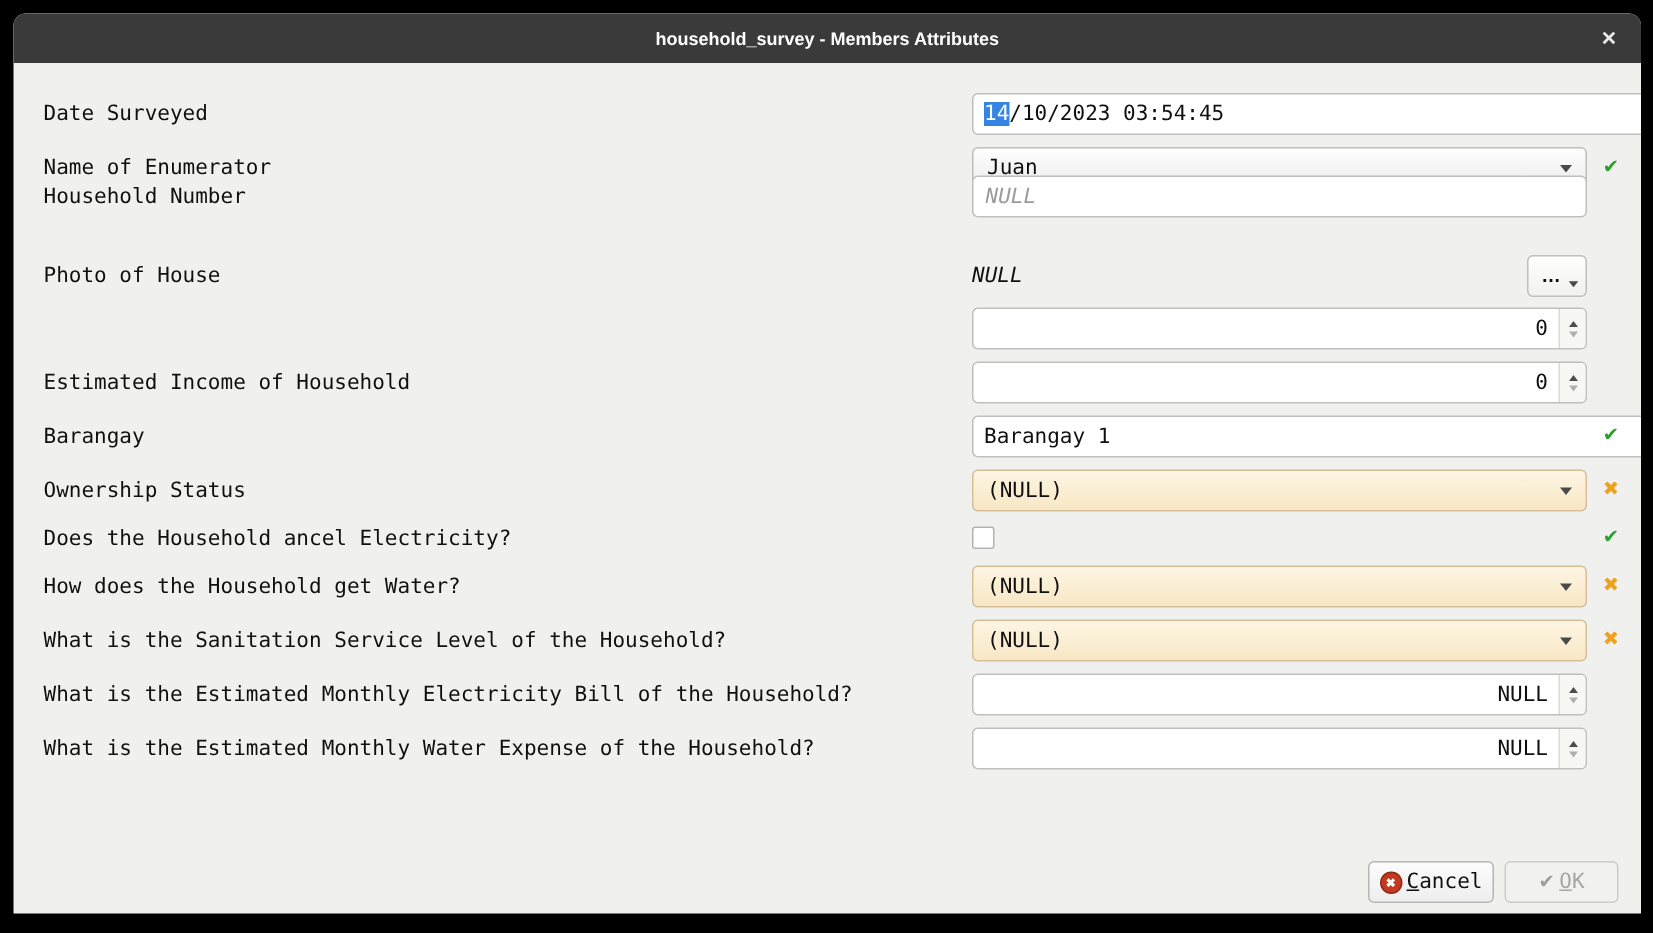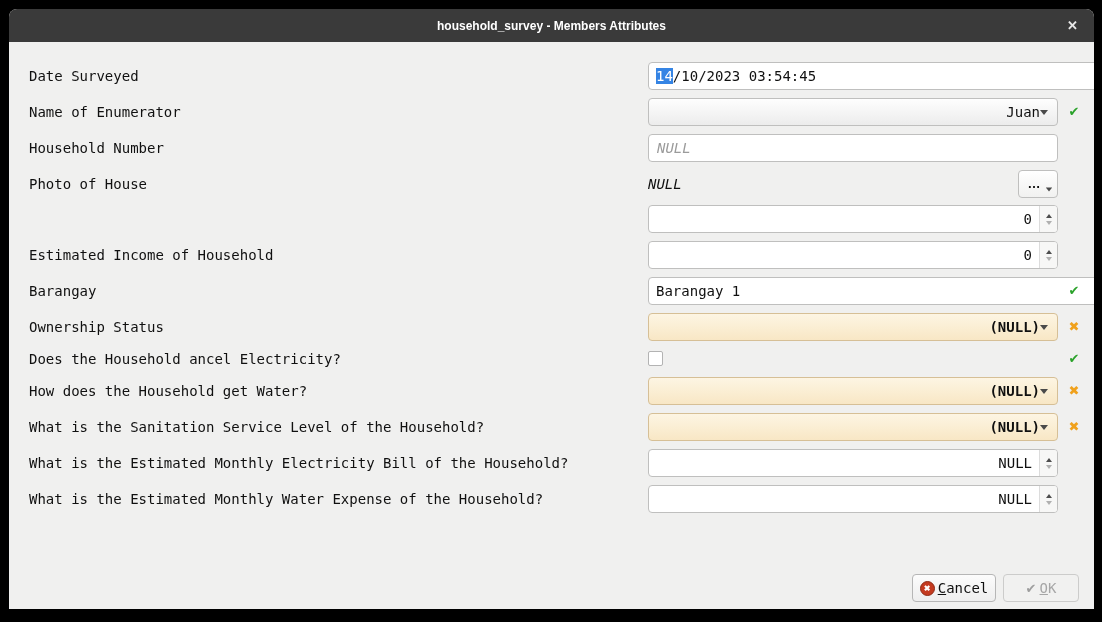--- a/index.html
+++ b/index.html
@@ -75,27 +75,26 @@
     width:0; height:0;
     border-left:4px solid transparent; border-right:4px solid transparent;
     border-top:5px solid #4a4a4a;
   }
   
   .combo {
     position:absolute; left:639px; top:0;
     width:410px; height:28px;
     background:linear-gradient(#fefefe,#ececec);
     border:1px solid #bfbfbe; border-radius:4px;
-    display:flex; align-items:center; justify-content:flex-end;
+    display:flex; align-items:center; justify-content:space-between;
     padding:0 9px; font-size:14px; color:#101010;
   }
   .combo.nullv {
     background:linear-gradient(#fdf5e3,#f8e7c5);
     border-color:#d6bf96;
-    font-weight:bold;
   }
   
   .spin {
     position:absolute; left:639px; top:0;
     width:410px; height:28px;
     background:#fff; border:1px solid #bfbfbe; border-radius:4px;
     display:flex; align-items:stretch; overflow:hidden;
   }
   .spin-val { flex:1; text-align:right; line-height:26px; padding-right:7px; font-size:14px; color:#101010; }
   .spin-btns {
@@ -191,21 +190,21 @@
 
   <div class="row" style="top:89px">
     <div class="lbl">Name of Enumerator</div>
     <div class="combo">
       <span>Juan</span>
       <span class="tri-down"></span>
     </div>
     <span class="constraint ok">✔</span>
   </div>
 
-  <div class="row" style="top:125px">
+  <div class="row" style="top:108px">
     <div class="lbl">Household Number</div>
     <input class="tf" type="text" placeholder="NULL" style="">
   </div>
 
   <div class="row" style="top:161px">
     <div class="lbl">Photo of House</div>
     <div class="photo-null">NULL</div>
     <div class="photo-btn">
       <span class="photo-ellipsis">…</span>
       <span class="photo-arrow tri-down"></span>

